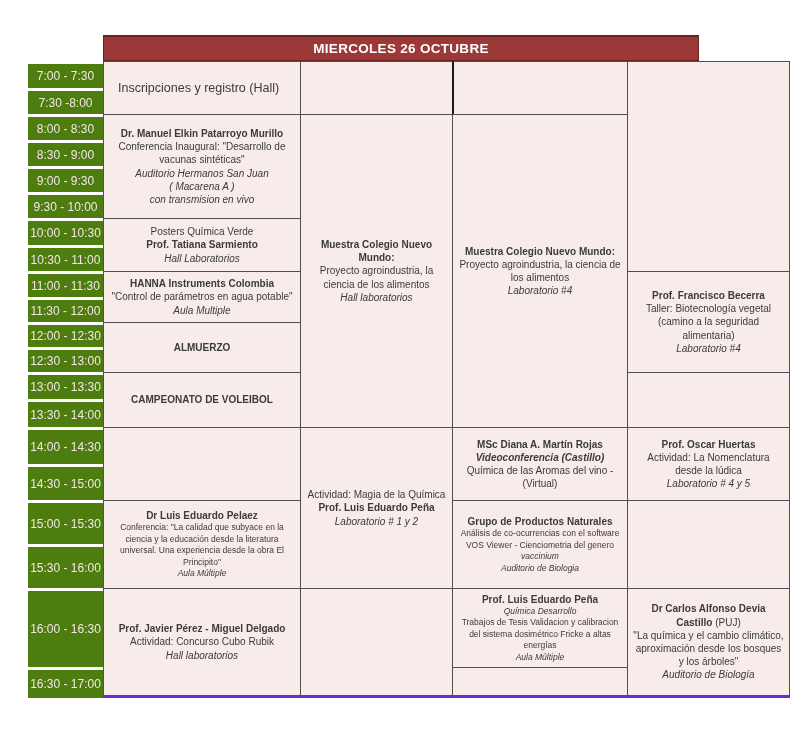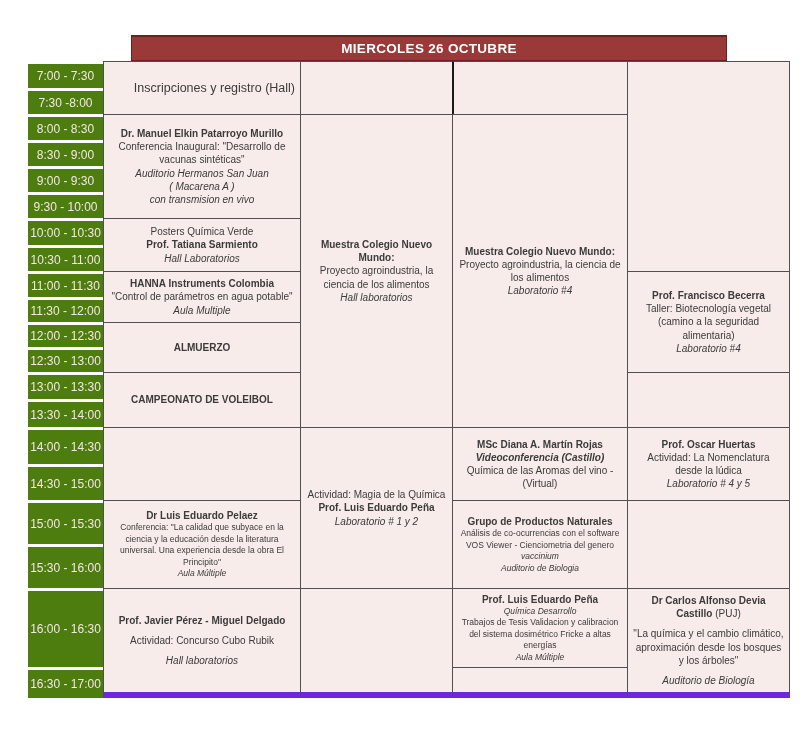--- a/index.html
+++ b/index.html
@@ -3,21 +3,21 @@
 <meta charset="utf-8">
 <style>
   html,body{margin:0;padding:0;background:#ffffff;}
   body{width:807px;height:739px;position:relative;font-family:"Liberation Sans",sans-serif;}
   .sheet{position:absolute;inset:0;background:#ffffff;}
 
   .banner{
     position:absolute;left:103px;top:35px;width:596px;height:26px;
     background:#9a3937;border:1px solid #6b2120;border-top-width:2px;
     box-sizing:border-box;color:#ffffff;font-weight:bold;font-size:13.5px;
-    display:flex;align-items:center;justify-content:center;letter-spacing:.3px;margin-left:28px;
+    display:flex;align-items:center;justify-content:center;letter-spacing:.3px;
   }
 
   .grid{
     position:absolute;left:28px;top:61px;
     display:grid;
     grid-template-columns:75px 197px 152px 175px 163px;
     grid-template-rows:27px 26px 26px 26px 26px 26px 27px 26px 26px 25px 25px 25px 27px 28px 37px 36px 44px 44px 79px 31px;
   }
 
   .tcell{
@@ -25,29 +25,29 @@
     font-size:12px;display:flex;align-items:center;justify-content:center;
     border-top:3px solid #ffffff;box-sizing:border-box;white-space:nowrap;
   }
 
   .ccell{
     background:#f7ece9;border-left:1px solid #4f4f4f;border-top:1px solid #4f4f4f;
     box-sizing:border-box;display:flex;flex-direction:column;align-items:center;justify-content:center;
     text-align:center;color:#3b3b3b;font-size:10px;line-height:1.32;padding:2px 5px;overflow:hidden;
   }
   .er{border-right:1px solid #4f4f4f;}
-  .eb{border-bottom:6px solid #6d28d9;gap:7px;}
+  .eb{border-bottom:3px solid #6d28d9;}
   .thickL{border-left:2px solid #1a1a1a;}
 
   .ln{width:100%;}
   .b{font-weight:bold;}
   .i{font-style:italic;}
   .bi{font-weight:bold;font-style:italic;}
   .sm{font-size:8.5px;line-height:1.35;}
-  .regcell{align-items:flex-start;text-align:right;font-size:12.5px;padding-left:24px;}
+  .regcell{align-items:flex-start;text-align:left;font-size:12.5px;padding-left:14px;}
 </style>
 </head>
 <body>
 
 <div class="sheet">
 
   <div class="banner">MIERCOLES 26 OCTUBRE</div>
 
   <div class="grid">
 

